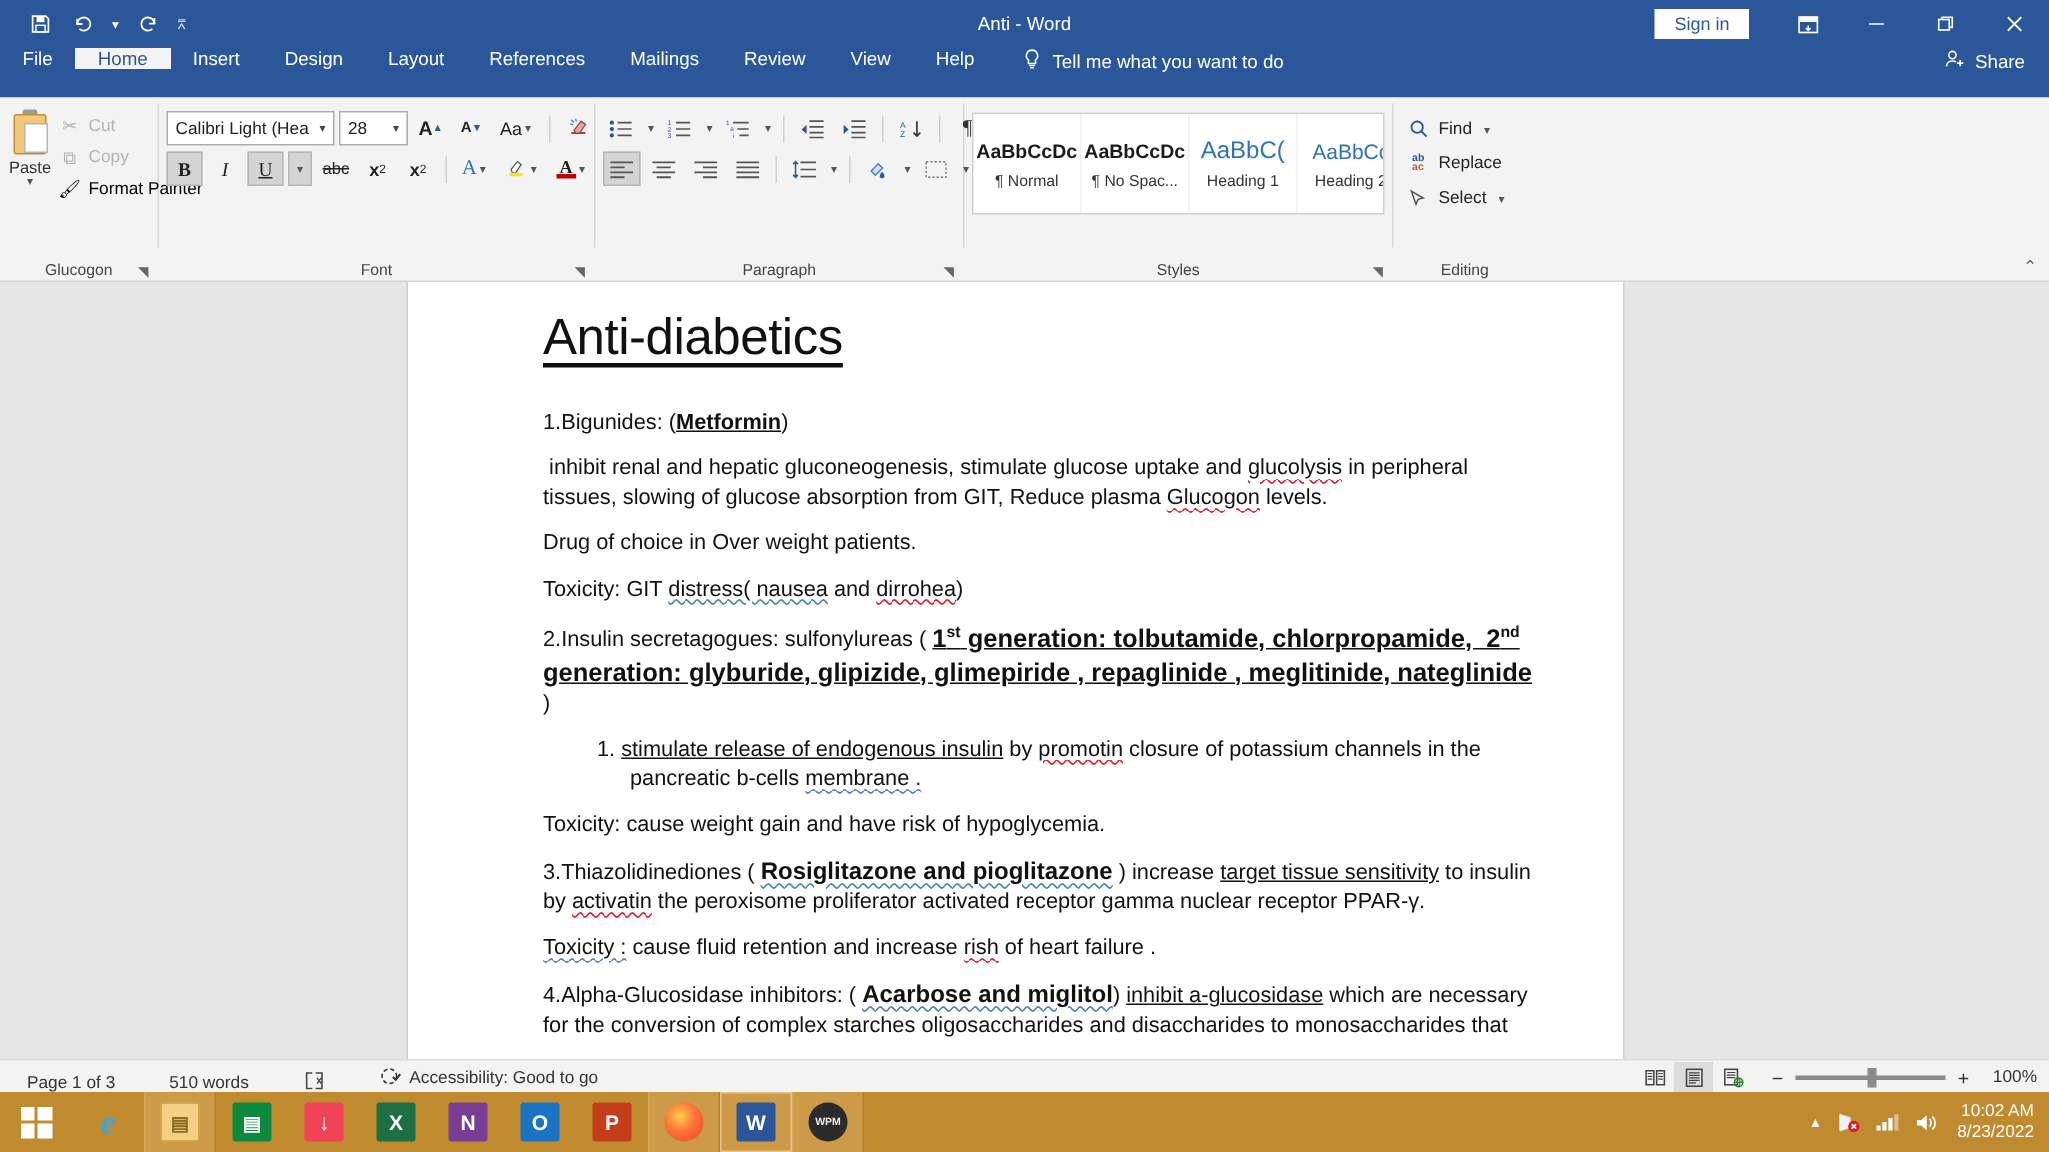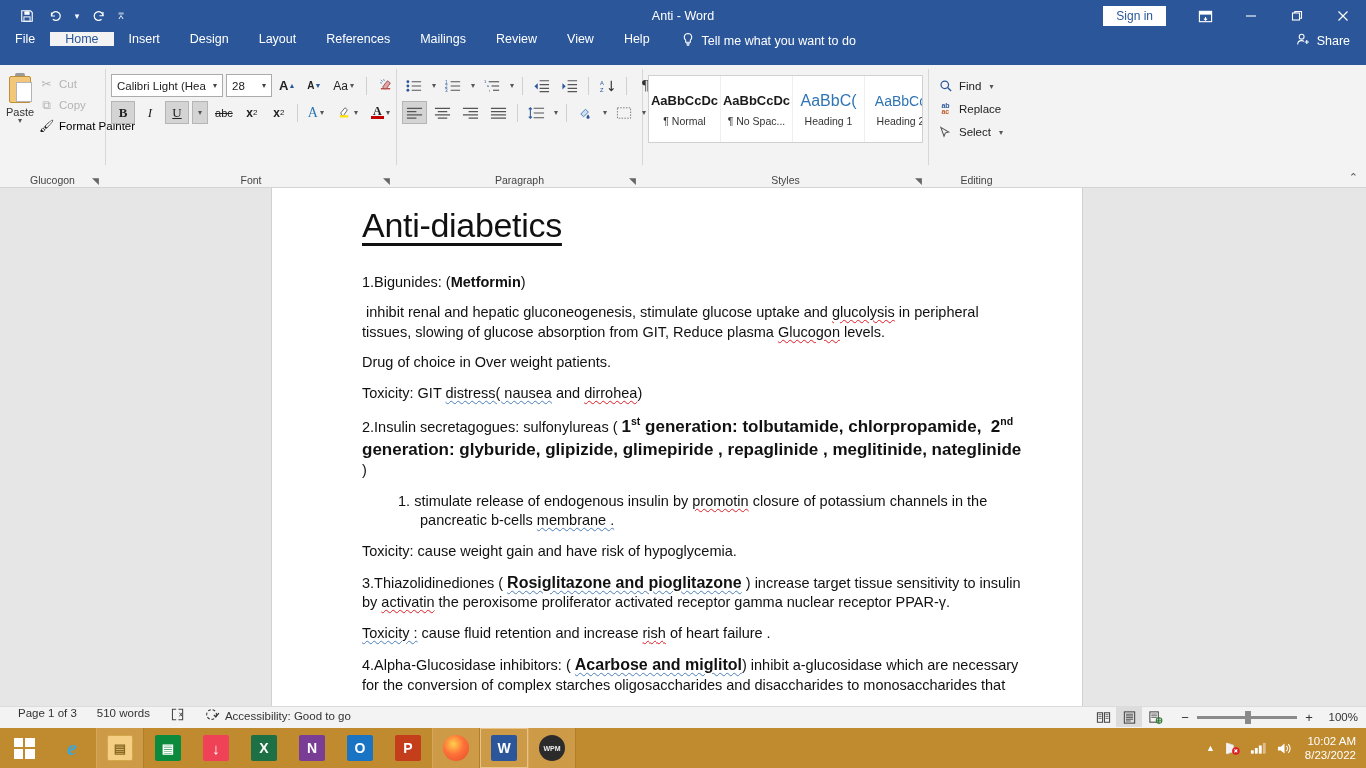--- a/index.html
+++ b/index.html
@@ -179,41 +179,41 @@
     background: #fff; box-shadow: 0 0 0 1px #d0d0d0;
     padding: 18px 54px 0 90px;
   }
   .doc-title {
     font-size: 34px; color: #111; font-family: "Liberation Sans", sans-serif;
     font-weight: normal; text-decoration: underline; text-underline-offset: 6px;
     letter-spacing: -0.3px; margin-bottom: 28px; display: inline-block;
   }
   .p { font-size: 14.5px; color: #111; line-height: 1.34; margin-bottom: 11px; }
   .b { font-weight: bold; }
-  .u { }
+  .u { text-decoration: underline; }
   .big { font-size: 17px; font-weight: bold; }
   .big2 { font-size: 16px; font-weight: bold; }
   sup { font-size: 0.62em; vertical-align: super; }
   .sp-red {
     text-decoration: underline; text-decoration-style: wavy;
     text-decoration-color: #e01b24; text-underline-offset: 2px;
     text-decoration-thickness: 1px;
   }
   .sp-blue {
     text-decoration: underline; text-decoration-style: wavy;
     text-decoration-color: #4a7ebb; text-underline-offset: 2px;
     text-decoration-thickness: 1px;
   }
   .numitem { margin-left: 58px; text-indent: -22px; }
 
   
   .statusbar {
     position: absolute; left: 0; right: 0; bottom: 40px; height: 22px;
     background: #f3f3f3; border-top: 1px solid #dcdcdc;
-    display: flex; align-items: flex-start; padding: 0 8px; gap: 0;
+    display: flex; align-items: flex-end; padding: 0 8px; gap: 16px;
   }
   .st-item { font-size: 11.5px; color: #333; padding: 0 10px; display: flex; align-items: center; gap: 5px; white-space: nowrap; }
   .st-right { margin-left: auto; display: flex; align-items: center; gap: 0; }
   .view-btn {
     width: 26px; height: 20px; display: flex; align-items: center; justify-content: center;
     font-size: 12px; color: #333;
   }
   .view-btn.active { background: #dcdcdc; }
   .zoom-wrap { display: flex; align-items: center; gap: 7px; padding: 0 8px 0 12px; }
   .zoom-sign { font-size: 13px; color: #333; width: 10px; text-align: center; }

